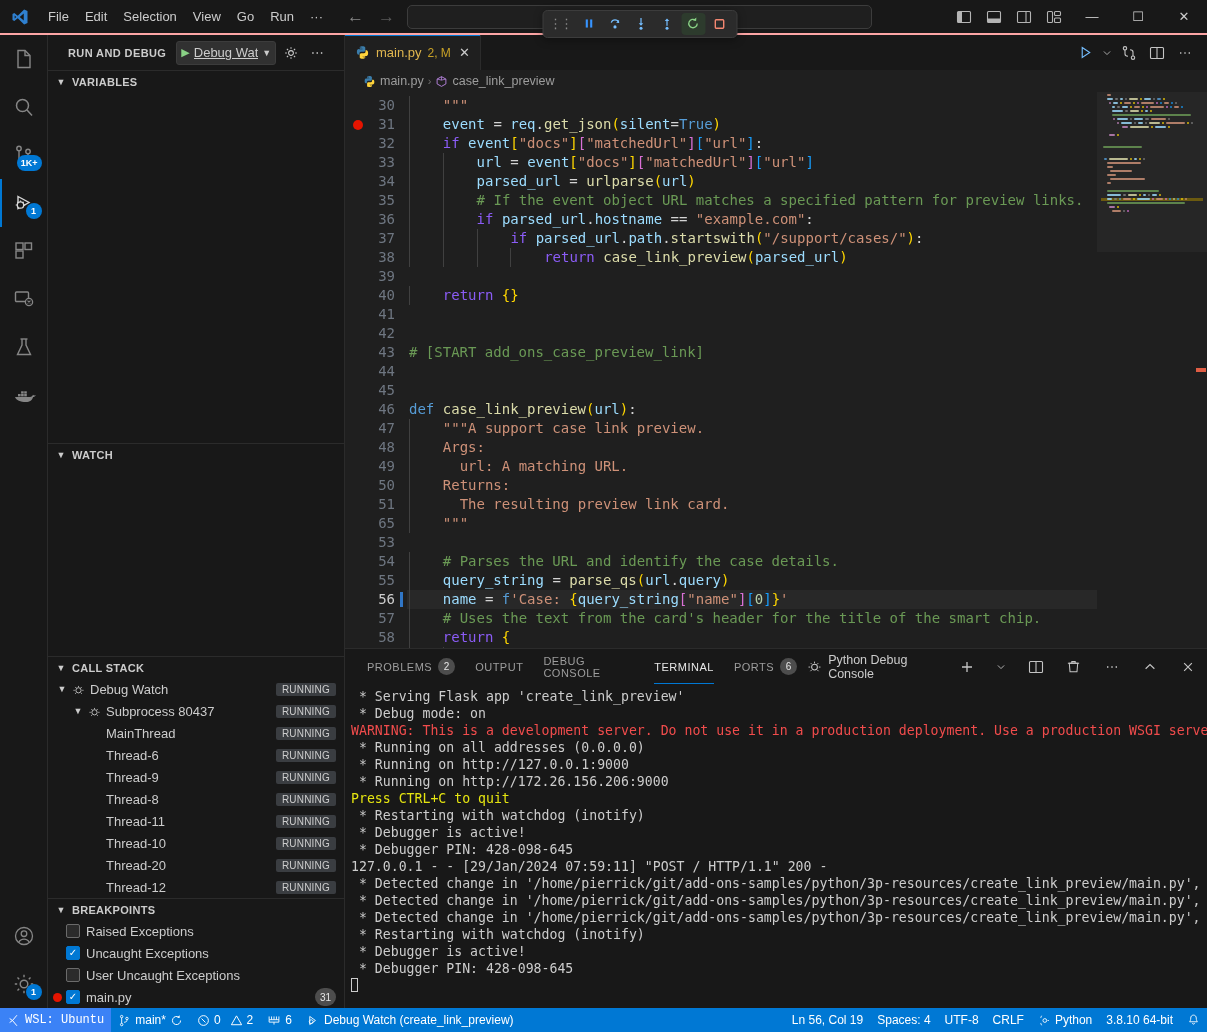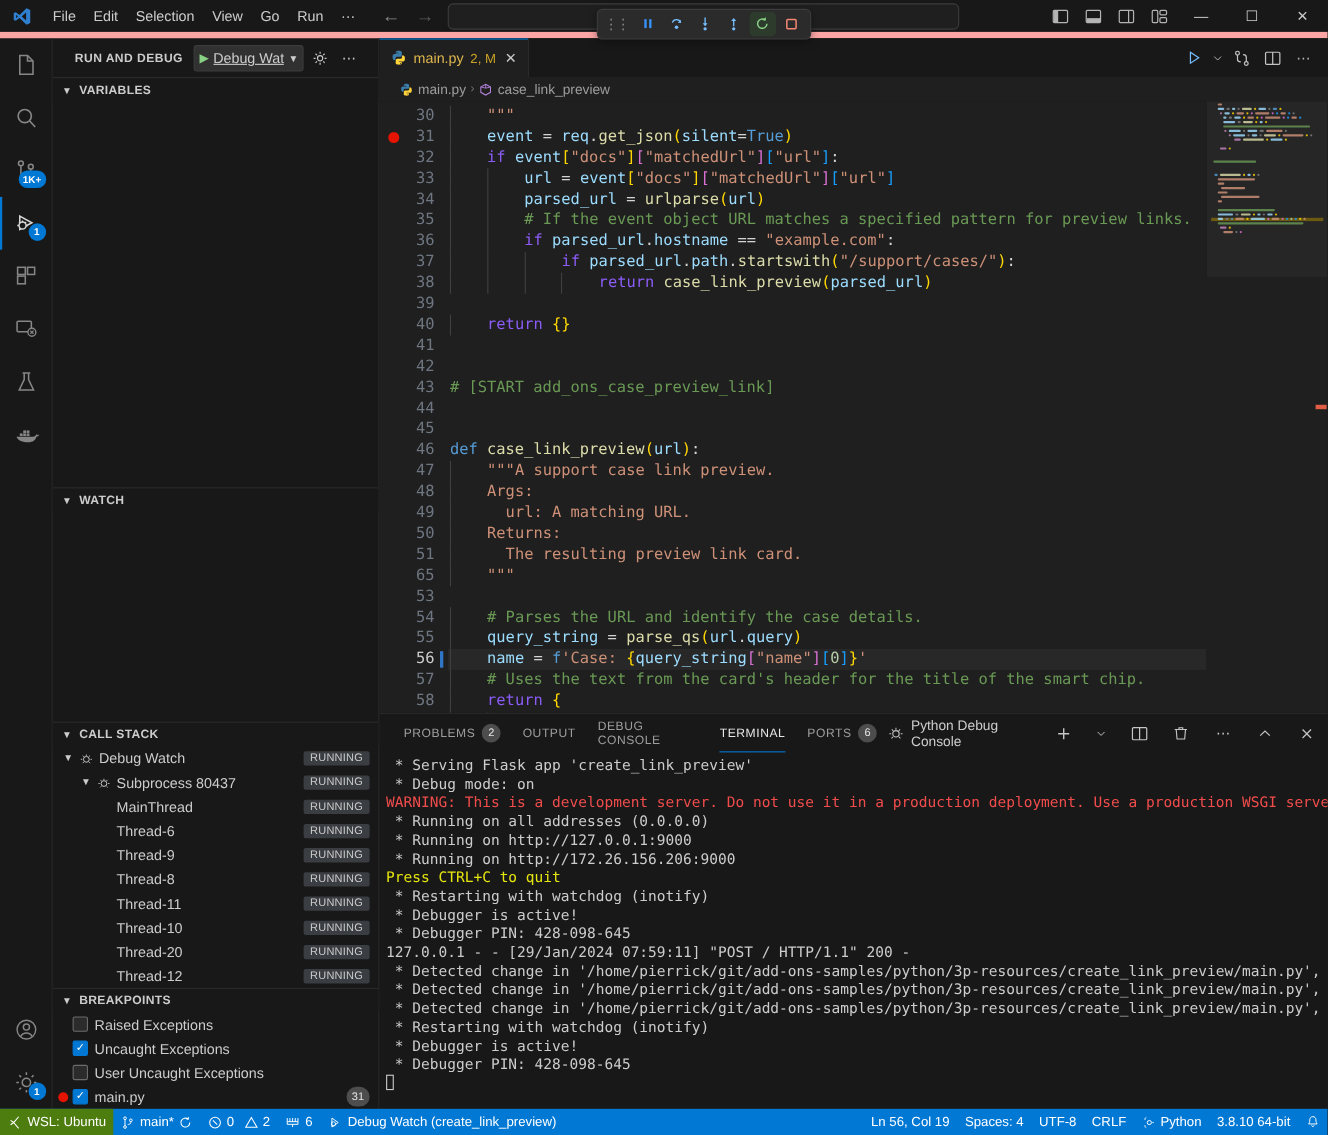--- a/index.html
+++ b/index.html
@@ -9,21 +9,21 @@
     font-family: "Liberation Sans", sans-serif;
     font-size: 13px;
     color: #cccccc;
     overflow: hidden;
   }
   .app { width: 1207px; height: 1032px; display: flex; flex-direction: column; }
 
   
   .titlebar {
     height: 35px; background: #181818; display: flex; align-items: center;
-    flex: 0 0 35px; border-bottom: 6px solid #fca5a5;
+    flex: 0 0 35px; border-bottom: 2px solid #fca5a5;
   }
   .vscode-logo { width: 40px; display: flex; align-items: center; justify-content: center; }
   .menu { display: flex; align-items: center; height: 100%; }
   .menu-item {
     padding: 0 8px; height: 100%; display: flex; align-items: center;
     font-size: 13px; color: #cccccc; cursor: default;
   }
   .nav-arrows { display: flex; align-items: center; gap: 14px; margin-left: 16px; color: #8a8a8a; }
   .nav-arrows .arrow { font-size: 17px; line-height: 1; }
   .arrow.dim { color: #5a5a5a; }
@@ -265,21 +265,21 @@
     display: inline-block; width: 7px; height: 14px; border: 1px solid #cccccc;
     vertical-align: -2px;
   }
 
   
   .statusbar {
     height: 24px; flex: 0 0 24px; background: #0078d4; display: flex; align-items: center;
     color: #ffffff; font-size: 12px;
   }
   .sb-item { display: flex; align-items: center; gap: 4px; padding: 0 7px; height: 100%; }
-  .sb-remote { background: #4d7c0f; padding-left: 8px; }
+  .sb-remote { background: #3b82f6; padding-left: 8px; font-family: Liberation Mono, monospace; }
   .sb-right { margin-left: auto; display: flex; align-items: center; }
   svg { display: block; }
 </style>
 </head>
 <body>
 
 <div class="app">
 
   <div class="titlebar">
     <div class="vscode-logo">

